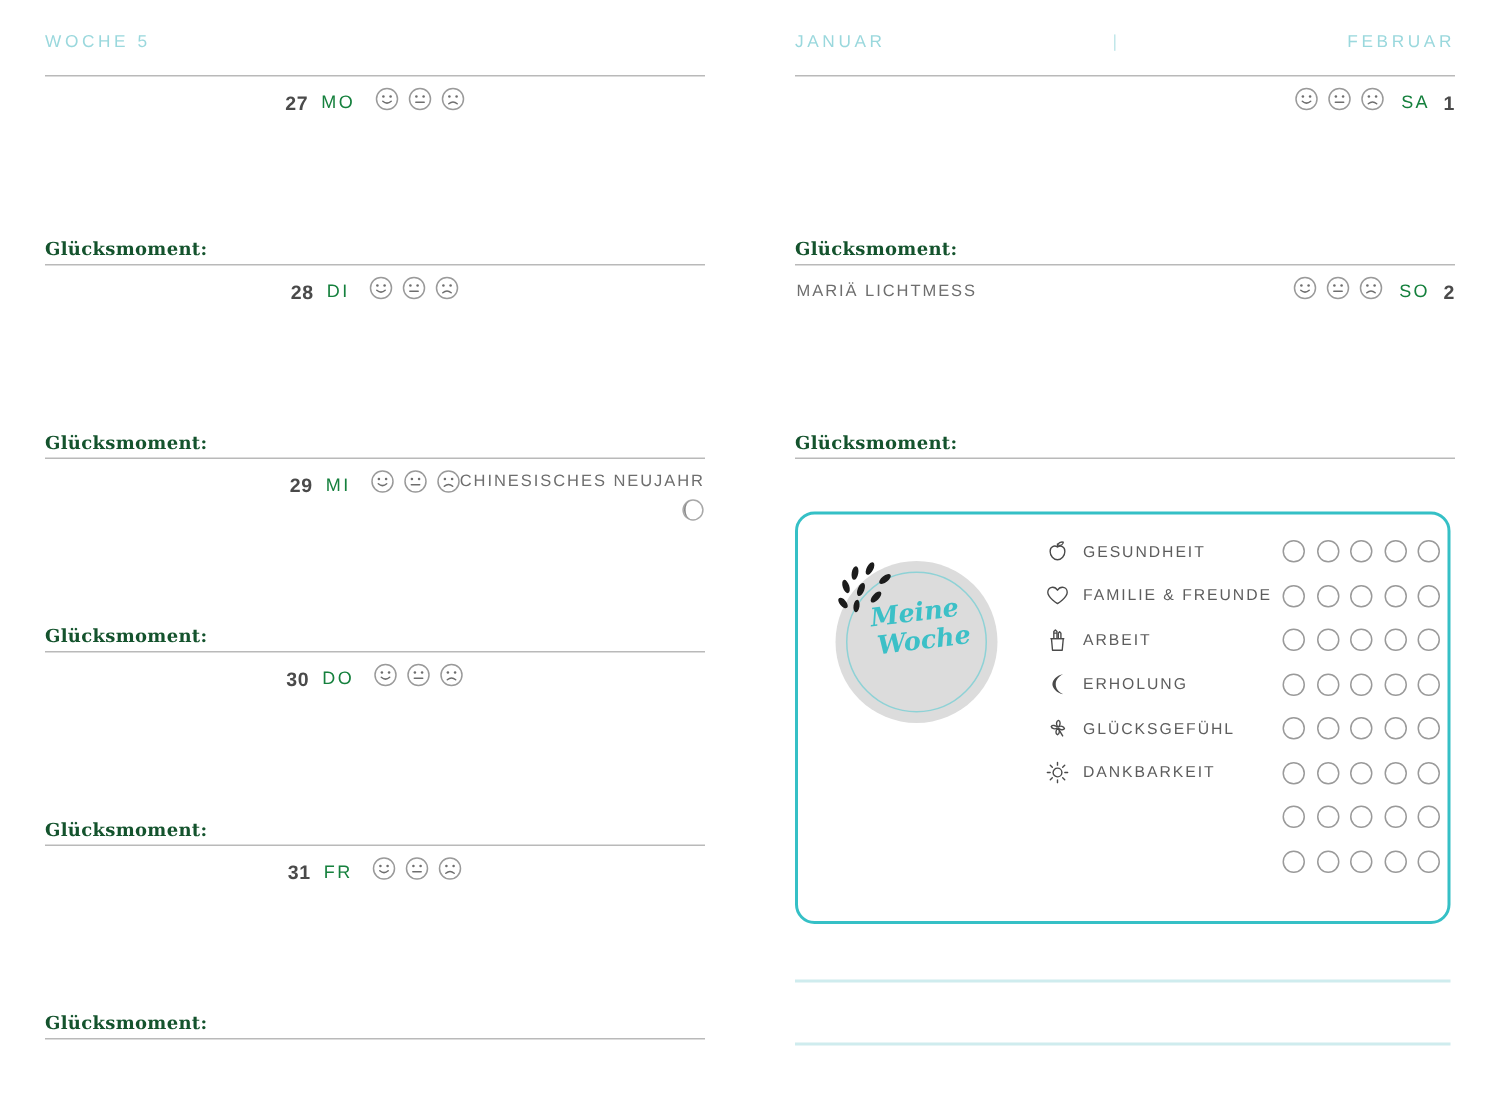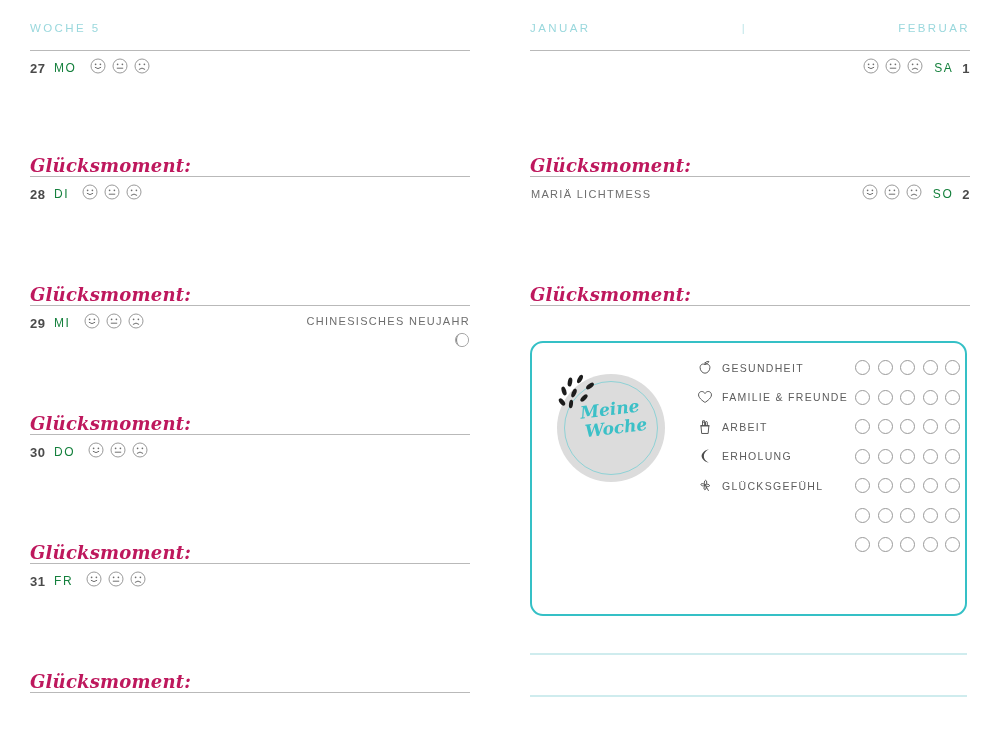--- a/index.html
+++ b/index.html
@@ -33,20 +33,21 @@
   .day-block { position: relative; height: 127px; }
   .rule {
     height: 1px; width: 100%;
     background: #b9b9b9;
   }
 
   .day-row {
     display: flex; align-items: center;
     height: 30px; margin-top: 2px;
     position: relative;
+    justify-content: center;
   }
   .day-row.right { justify-content: flex-end; }
 
   .daynum {
     font-size: 13px; font-weight: bold; color: #4a4a4a;
     letter-spacing: 0.4px;
     min-width: 17px;
   }
   .dayname {
     font-size: 12px; color: #15803d;
@@ -71,22 +72,22 @@
     padding-left: 1px;
   }
   .moon-wrap { display: block; margin-top: 3px; text-align: right; }
 
   
   .gm {
     position: absolute; bottom: 0; left: 0; width: 100%;
   }
   .gm-label {
     font-family: "DejaVu Serif", serif;
-    font-style: italic; font-weight: bold;
-    font-size: 18px; color: #be185d;
+    font-weight: bold;
+    font-size: 12px; color: #14532d;
     letter-spacing: 0.2px;
     line-height: 16px;
     padding-bottom: 2px;
   }
 
   
   .mw-box {
     position: absolute; left: 530px; top: 341px;
     width: 437px; height: 275px;
     border: 2px solid #35c0c6; border-radius: 13px;
@@ -562,20 +563,38 @@
       <span class="mw-label">GLÜCKSGEFÜHL</span>
       <span class="circles">
         <span class="circ"></span>
         <span class="circ"></span>
         <span class="circ"></span>
         <span class="circ"></span>
         <span class="circ"></span>
       </span>
     </div>
 
+    <div class="mw-row">
+      <span class="mw-icon">
+        <svg width="16" height="16" viewBox="0 0 18 18">
+            <g stroke="#4a4a4a" stroke-width="1.05" stroke-linecap="round">
+              <circle cx="9" cy="9" r="3.3" fill="none"></circle>
+              <path d="M9 1.4 L9 3.5 M9 14.5 L9 16.6 M1.4 9 L3.5 9 M14.5 9 L16.6 9 M3.6 3.6 L5.1 5.1 M12.9 12.9 L14.4 14.4 M14.4 3.6 L12.9 5.1 M5.1 12.9 L3.6 14.4"></path>
+            </g>
+          </svg>
+      </span>
+      <span class="mw-label">DANKBARKEIT</span>
+      <span class="circles">
+        <span class="circ"></span>
+        <span class="circ"></span>
+        <span class="circ"></span>
+        <span class="circ"></span>
+        <span class="circ"></span>
+      </span>
+    </div>
 
     <div class="mw-row">
       <span class="mw-icon"></span>
       <span class="mw-label"></span>
       <span class="circles">
         <span class="circ"></span>
         <span class="circ"></span>
         <span class="circ"></span>
         <span class="circ"></span>
         <span class="circ"></span>

